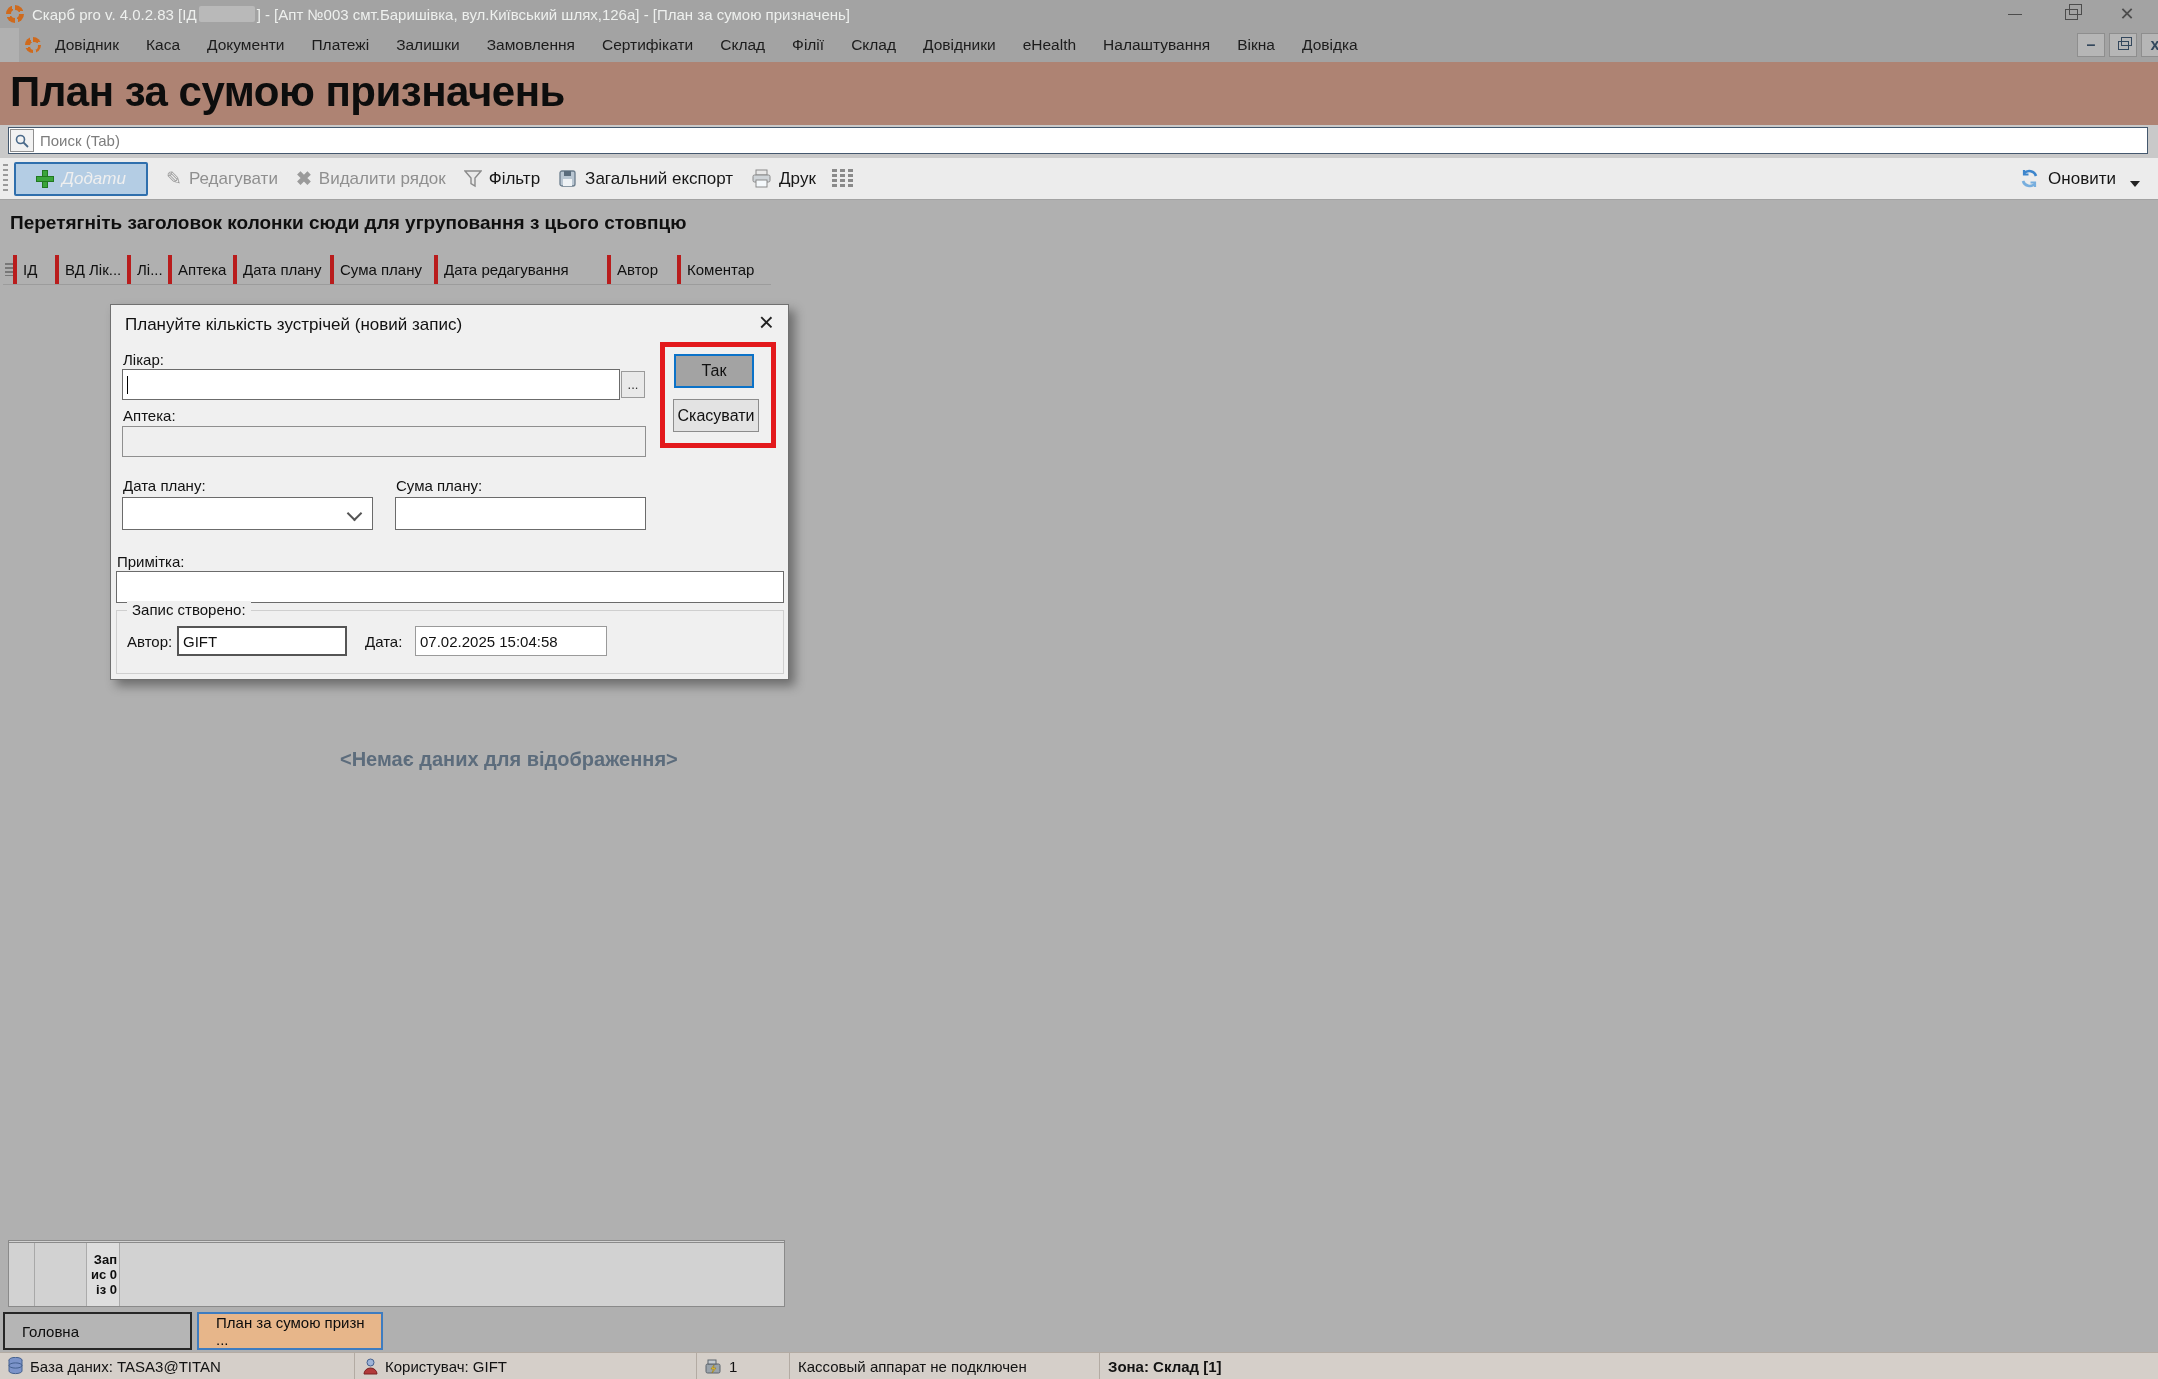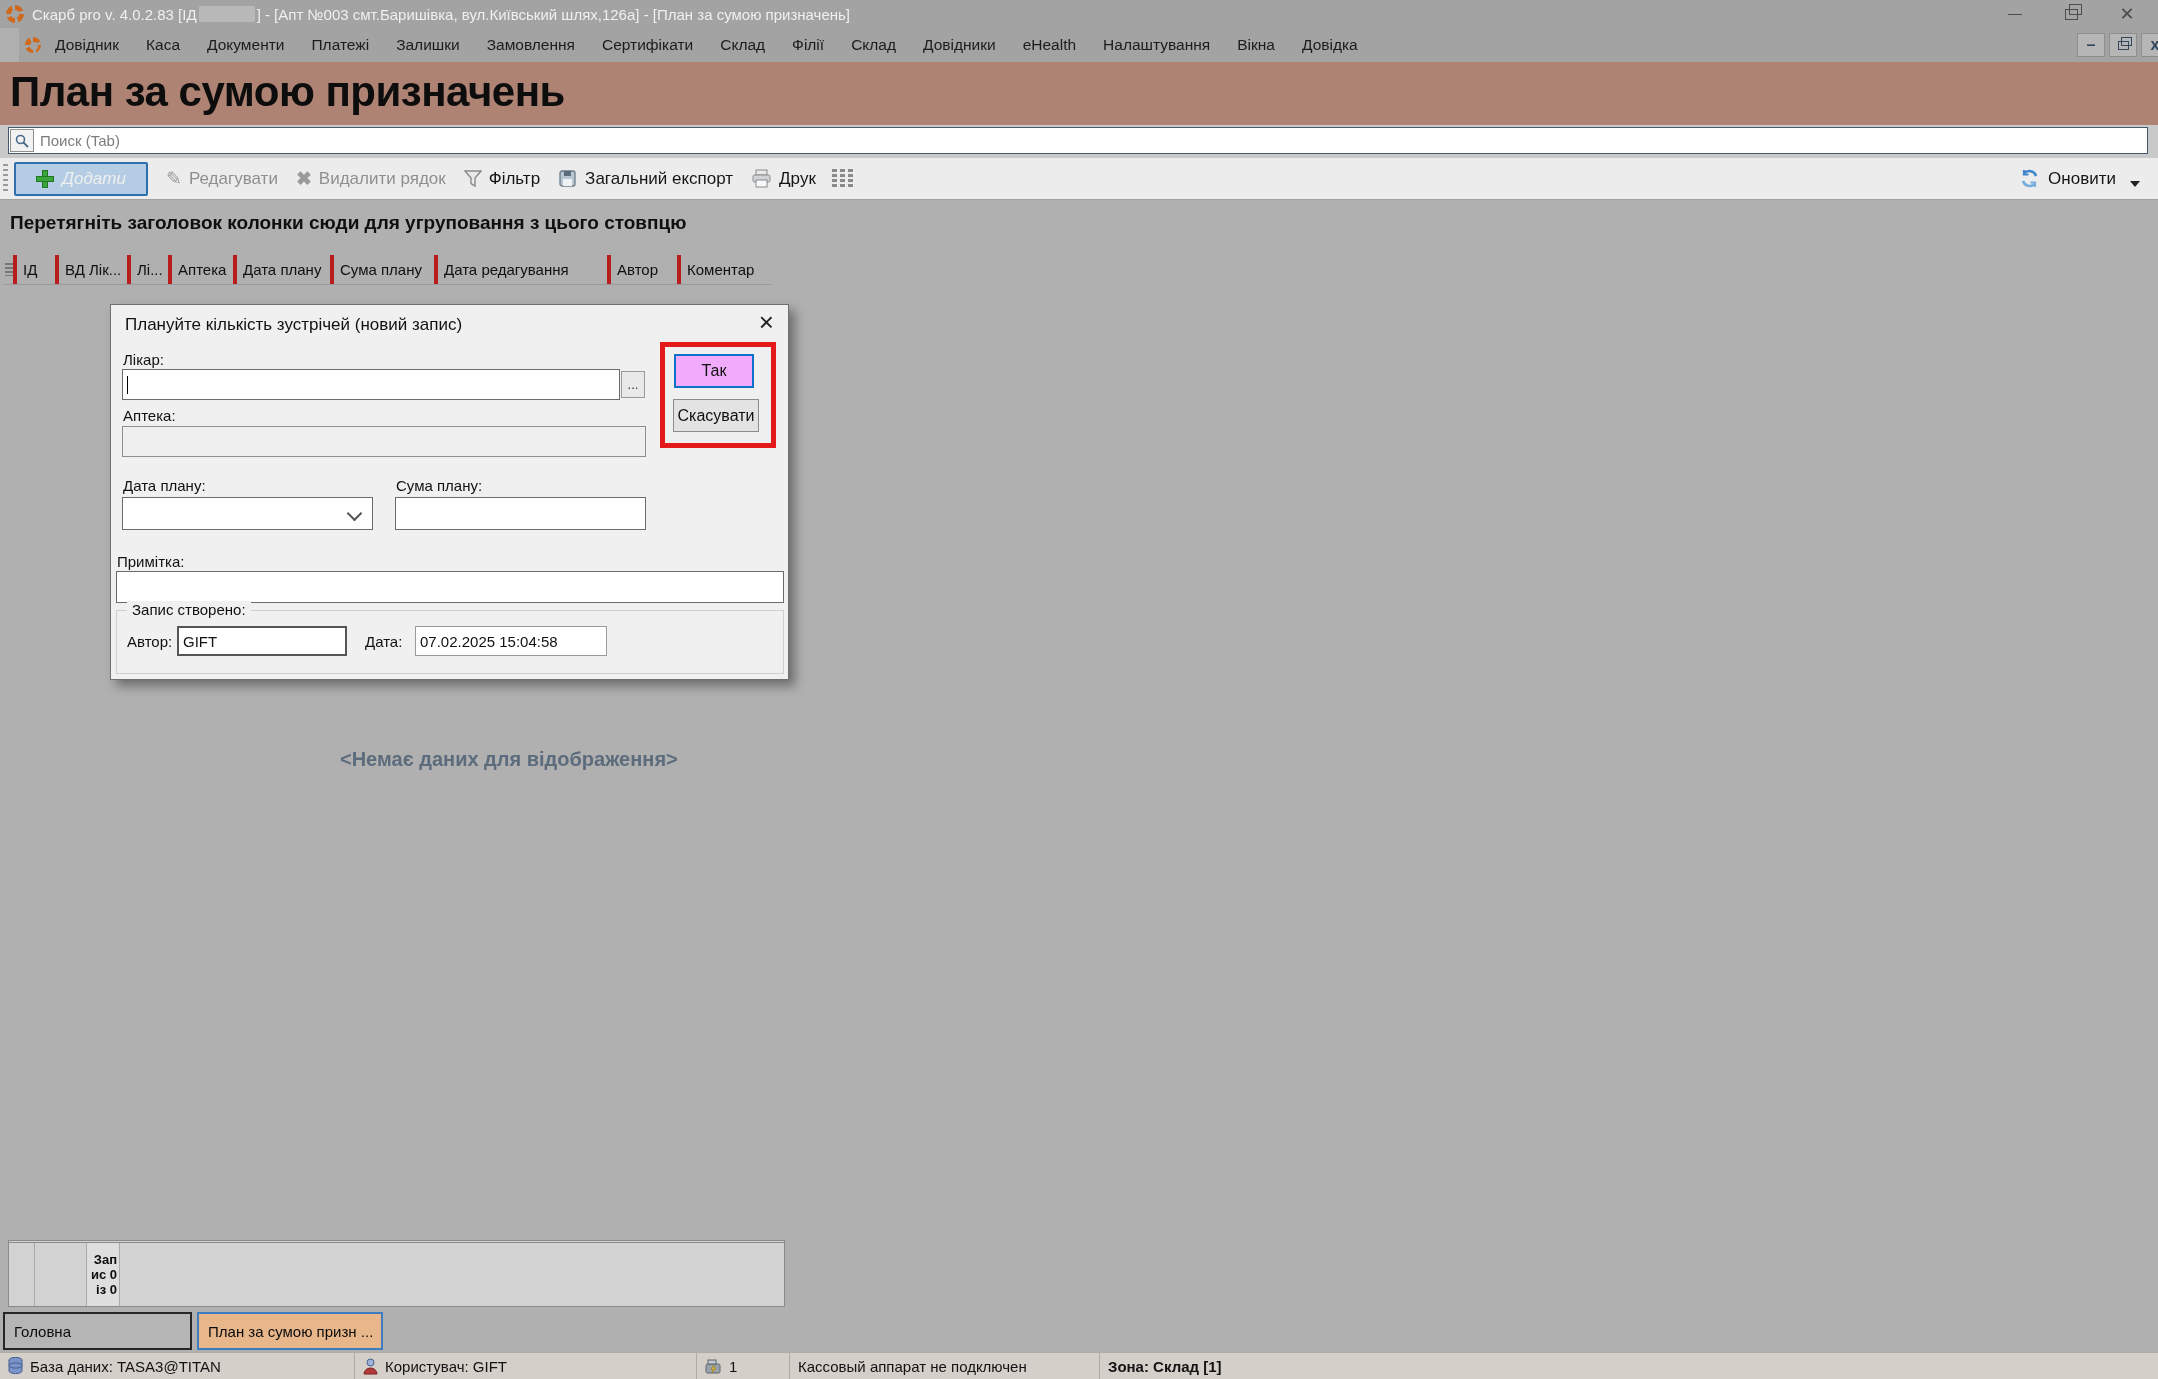--- a/index.html
+++ b/index.html
@@ -61,29 +61,29 @@
   .dlg-close{position:absolute;right:14px;top:4px;font-size:26px;color:#222;line-height:1;cursor:default;font-weight:300;}
   .dlg-label{position:absolute;font-size:15px;color:#111;}
   .dlg-input{position:absolute;background:#fff;border:1px solid #6b6b6b;box-sizing:border-box;font-size:15px;color:#111;display:flex;align-items:center;padding-left:4px;}
   .dlg-input.disabled{background:#efefef;border-color:#8f8f8f;}
   .caret-bar{width:1px;height:18px;background:#000;}
   .browse-btn{position:absolute;left:510px;top:66px;width:24px;height:27px;background:#e9e9e9;border:1px solid #9a9a9a;box-sizing:border-box;font-size:13px;color:#333;display:flex;align-items:center;justify-content:center;cursor:default;}
   .combo-chev{position:absolute;right:12px;top:10px;width:9px;height:9px;border-right:2px solid #555;border-bottom:2px solid #555;transform:rotate(45deg);}
   .groupbox{position:absolute;left:5px;top:305px;width:668px;height:64px;border:1px solid #cfcfcf;box-sizing:border-box;}
   .gb-legend{position:absolute;left:10px;top:-10px;background:#f0f0f0;padding:0 5px;font-size:15px;color:#111;}
   .btn{position:absolute;box-sizing:border-box;display:flex;align-items:center;justify-content:center;font-size:16px;color:#111;cursor:default;}
-  .btn-ok{left:563px;top:49px;width:80px;height:34px;background:#f0abfc;border:2px solid #0b72c8;}
+  .btn-ok{left:563px;top:49px;width:80px;height:34px;background:#a3a3a3;border:2px solid #0b72c8;}
   .btn-cancel{left:562px;top:94px;width:86px;height:33px;background:#e3e3e3;border:1px solid #8c8c8c;}
   .red-annot{position:absolute;left:549px;top:37px;width:116px;height:106px;border:5px solid #e3191c;box-sizing:border-box;pointer-events:none;}
   
   .grid-footer{left:8px;top:1240px;width:777px;height:67px;background:#d2d2d2;border:1px solid #8a8a8a;border-top:3px double #8a8a8a;box-sizing:border-box;}
   .gf-vline{position:absolute;left:25px;top:0;bottom:0;width:0;border-left:1px solid #a8a8a8;}
   .gf-cell{position:absolute;left:77px;top:0;bottom:0;width:34px;background:#dedede;border-left:1px solid #ababab;border-right:1px solid #ababab;box-sizing:border-box;display:flex;flex-direction:column;justify-content:center;align-items:flex-end;padding-right:2px;}
   .gf-line{font-size:13px;font-weight:bold;color:#0e0e0e;line-height:15px;white-space:nowrap;}
-  .tab{position:absolute;top:1312px;height:38px;box-sizing:border-box;display:flex;align-items:center;padding-left:9px;font-size:15px;color:#0c0c0c;cursor:default;}
+  .tab{position:absolute;top:1312px;height:38px;box-sizing:border-box;display:flex;align-items:center;padding-left:17px;font-size:15px;color:#0c0c0c;cursor:default;}
   .tab-home{left:3px;width:189px;background:#b5b5b5;border:2px solid #262626;}
   .tab-active{left:197px;width:186px;background:#e7b68a;border:2px solid #3e7cc0;}
   .statusbar{left:0;top:1352px;width:2158px;height:27px;background:#d5cfc9;border-top:1px solid #b3aba3;box-sizing:border-box;display:flex;align-items:center;}
   .sb-sec{height:100%;display:flex;align-items:center;gap:7px;padding-left:8px;box-sizing:border-box;border-right:1px solid #b3aba3;font-size:15px;color:#121212;white-space:nowrap;}
   .sb-last{border-right:none;flex:1;font-weight:bold;}
 </style>
 </head>
 <body>
 
 <div class="abs titlebar">

